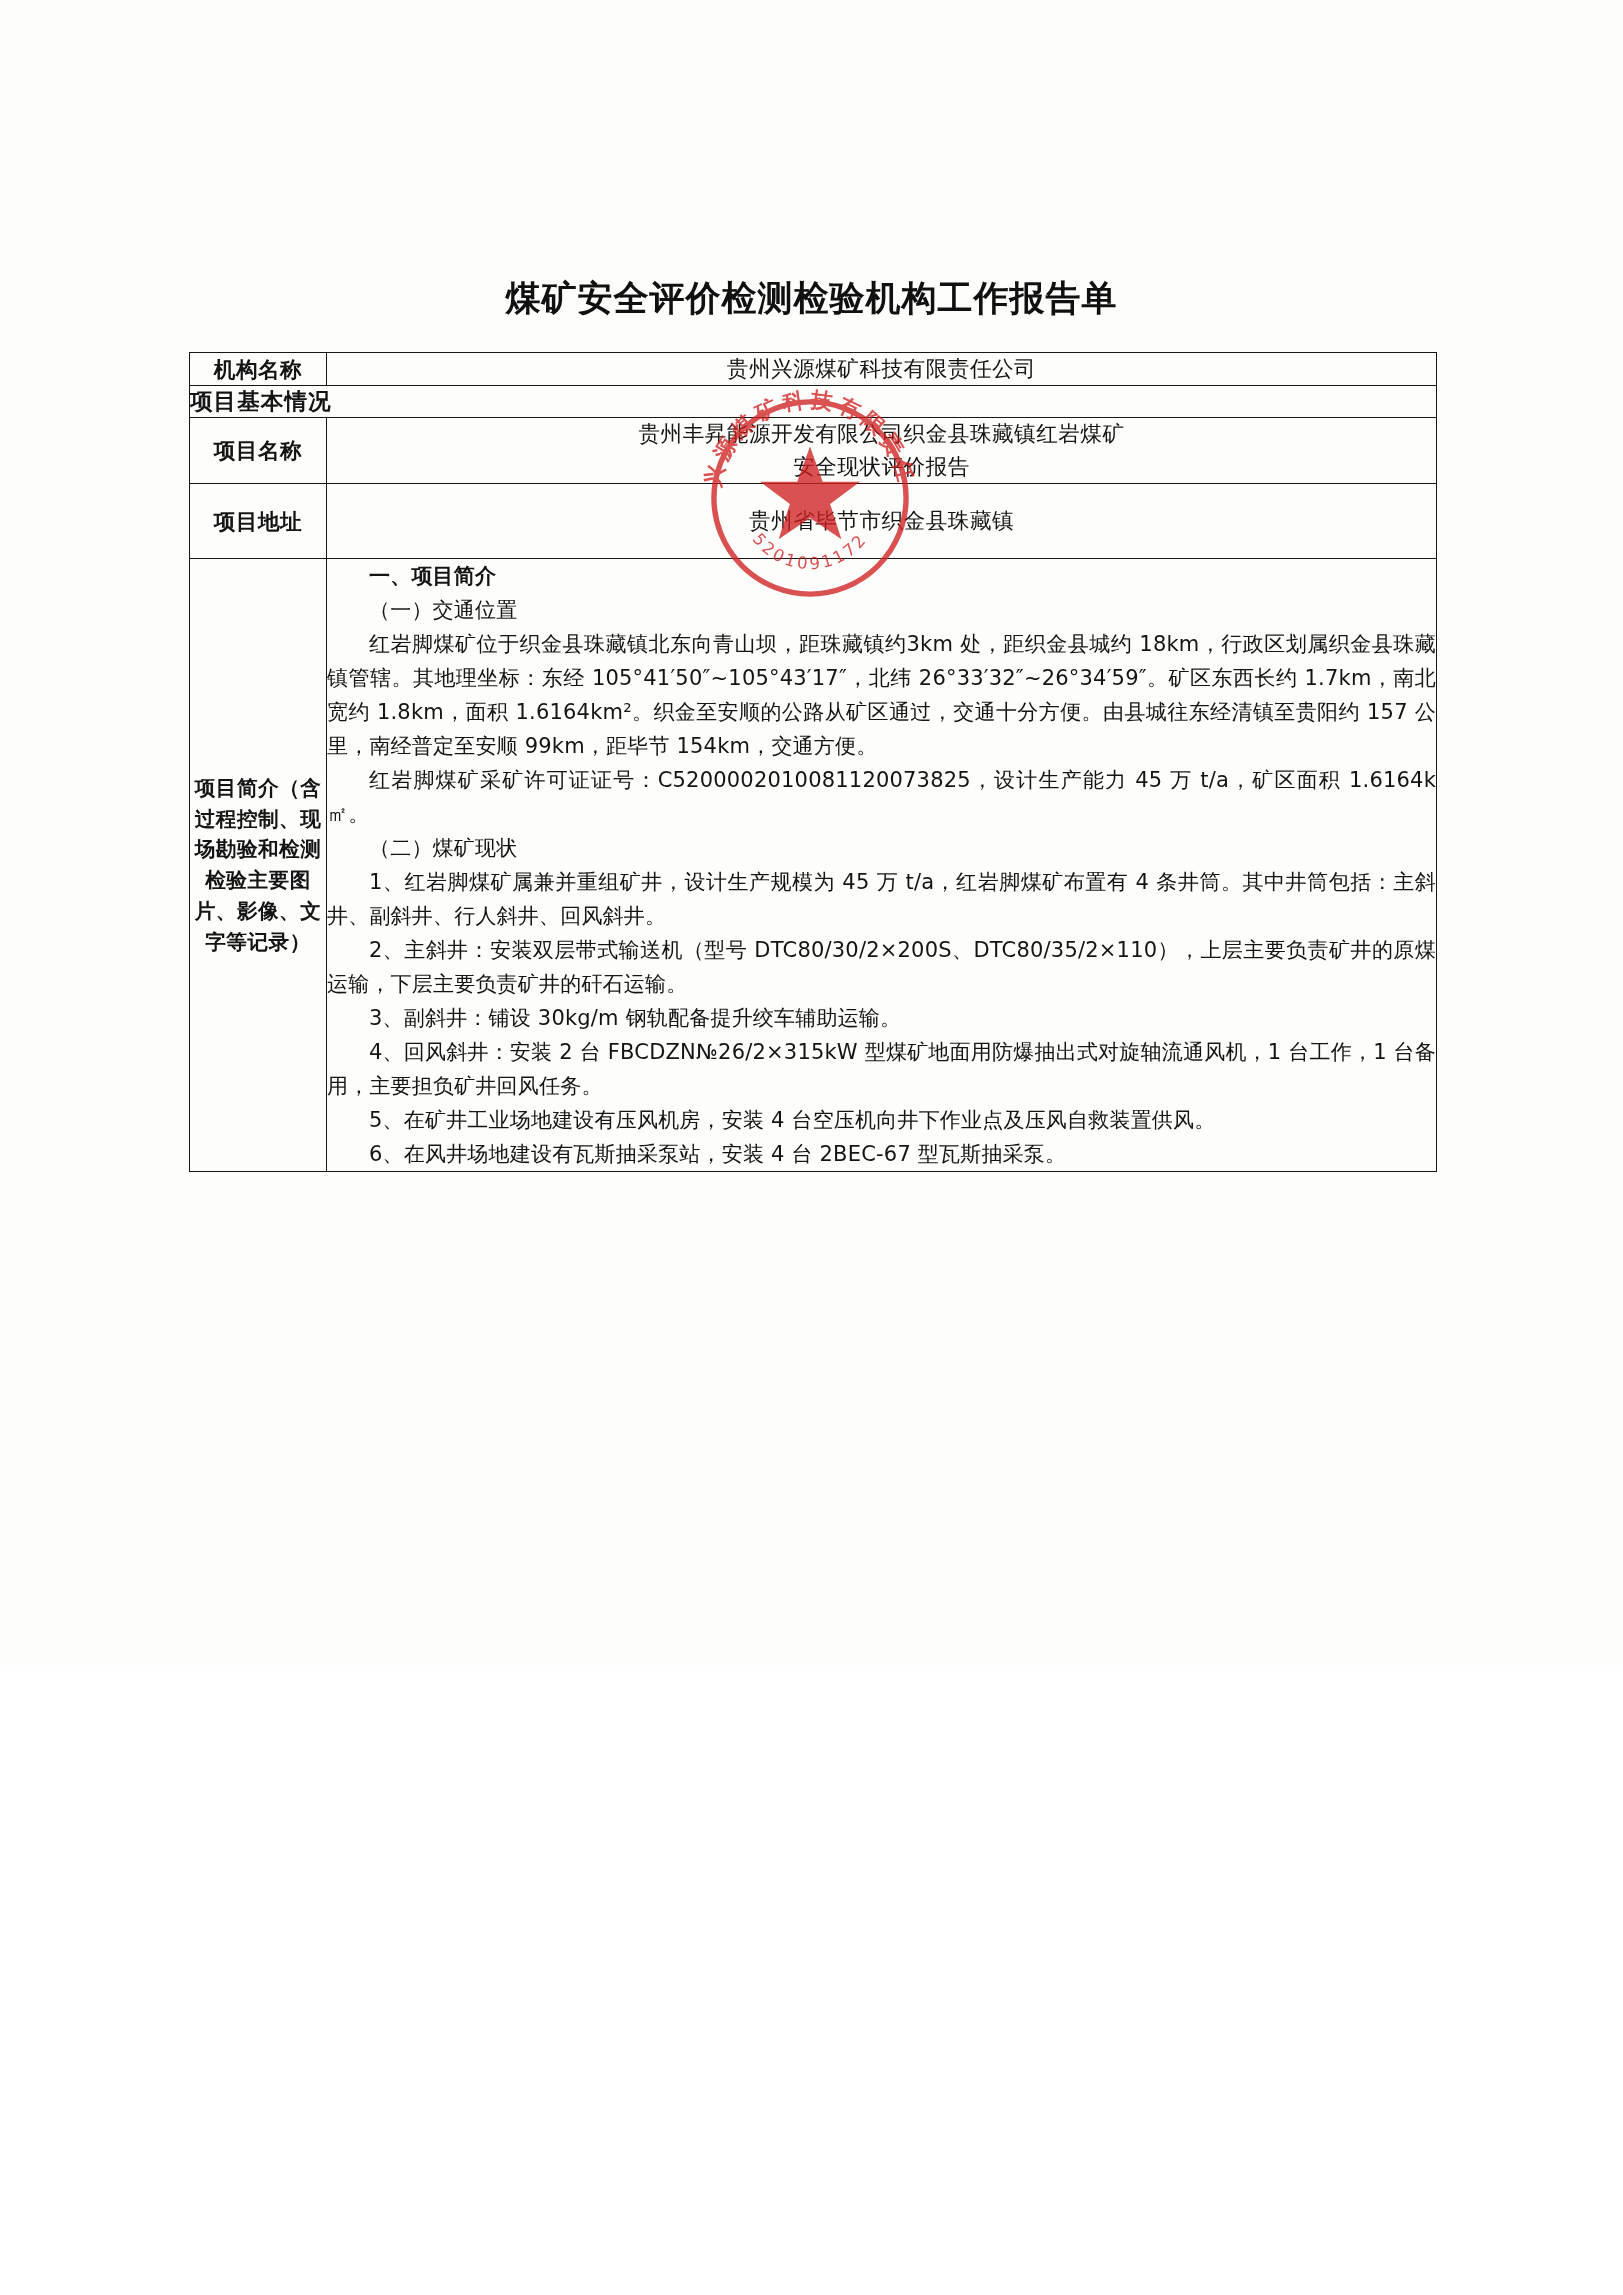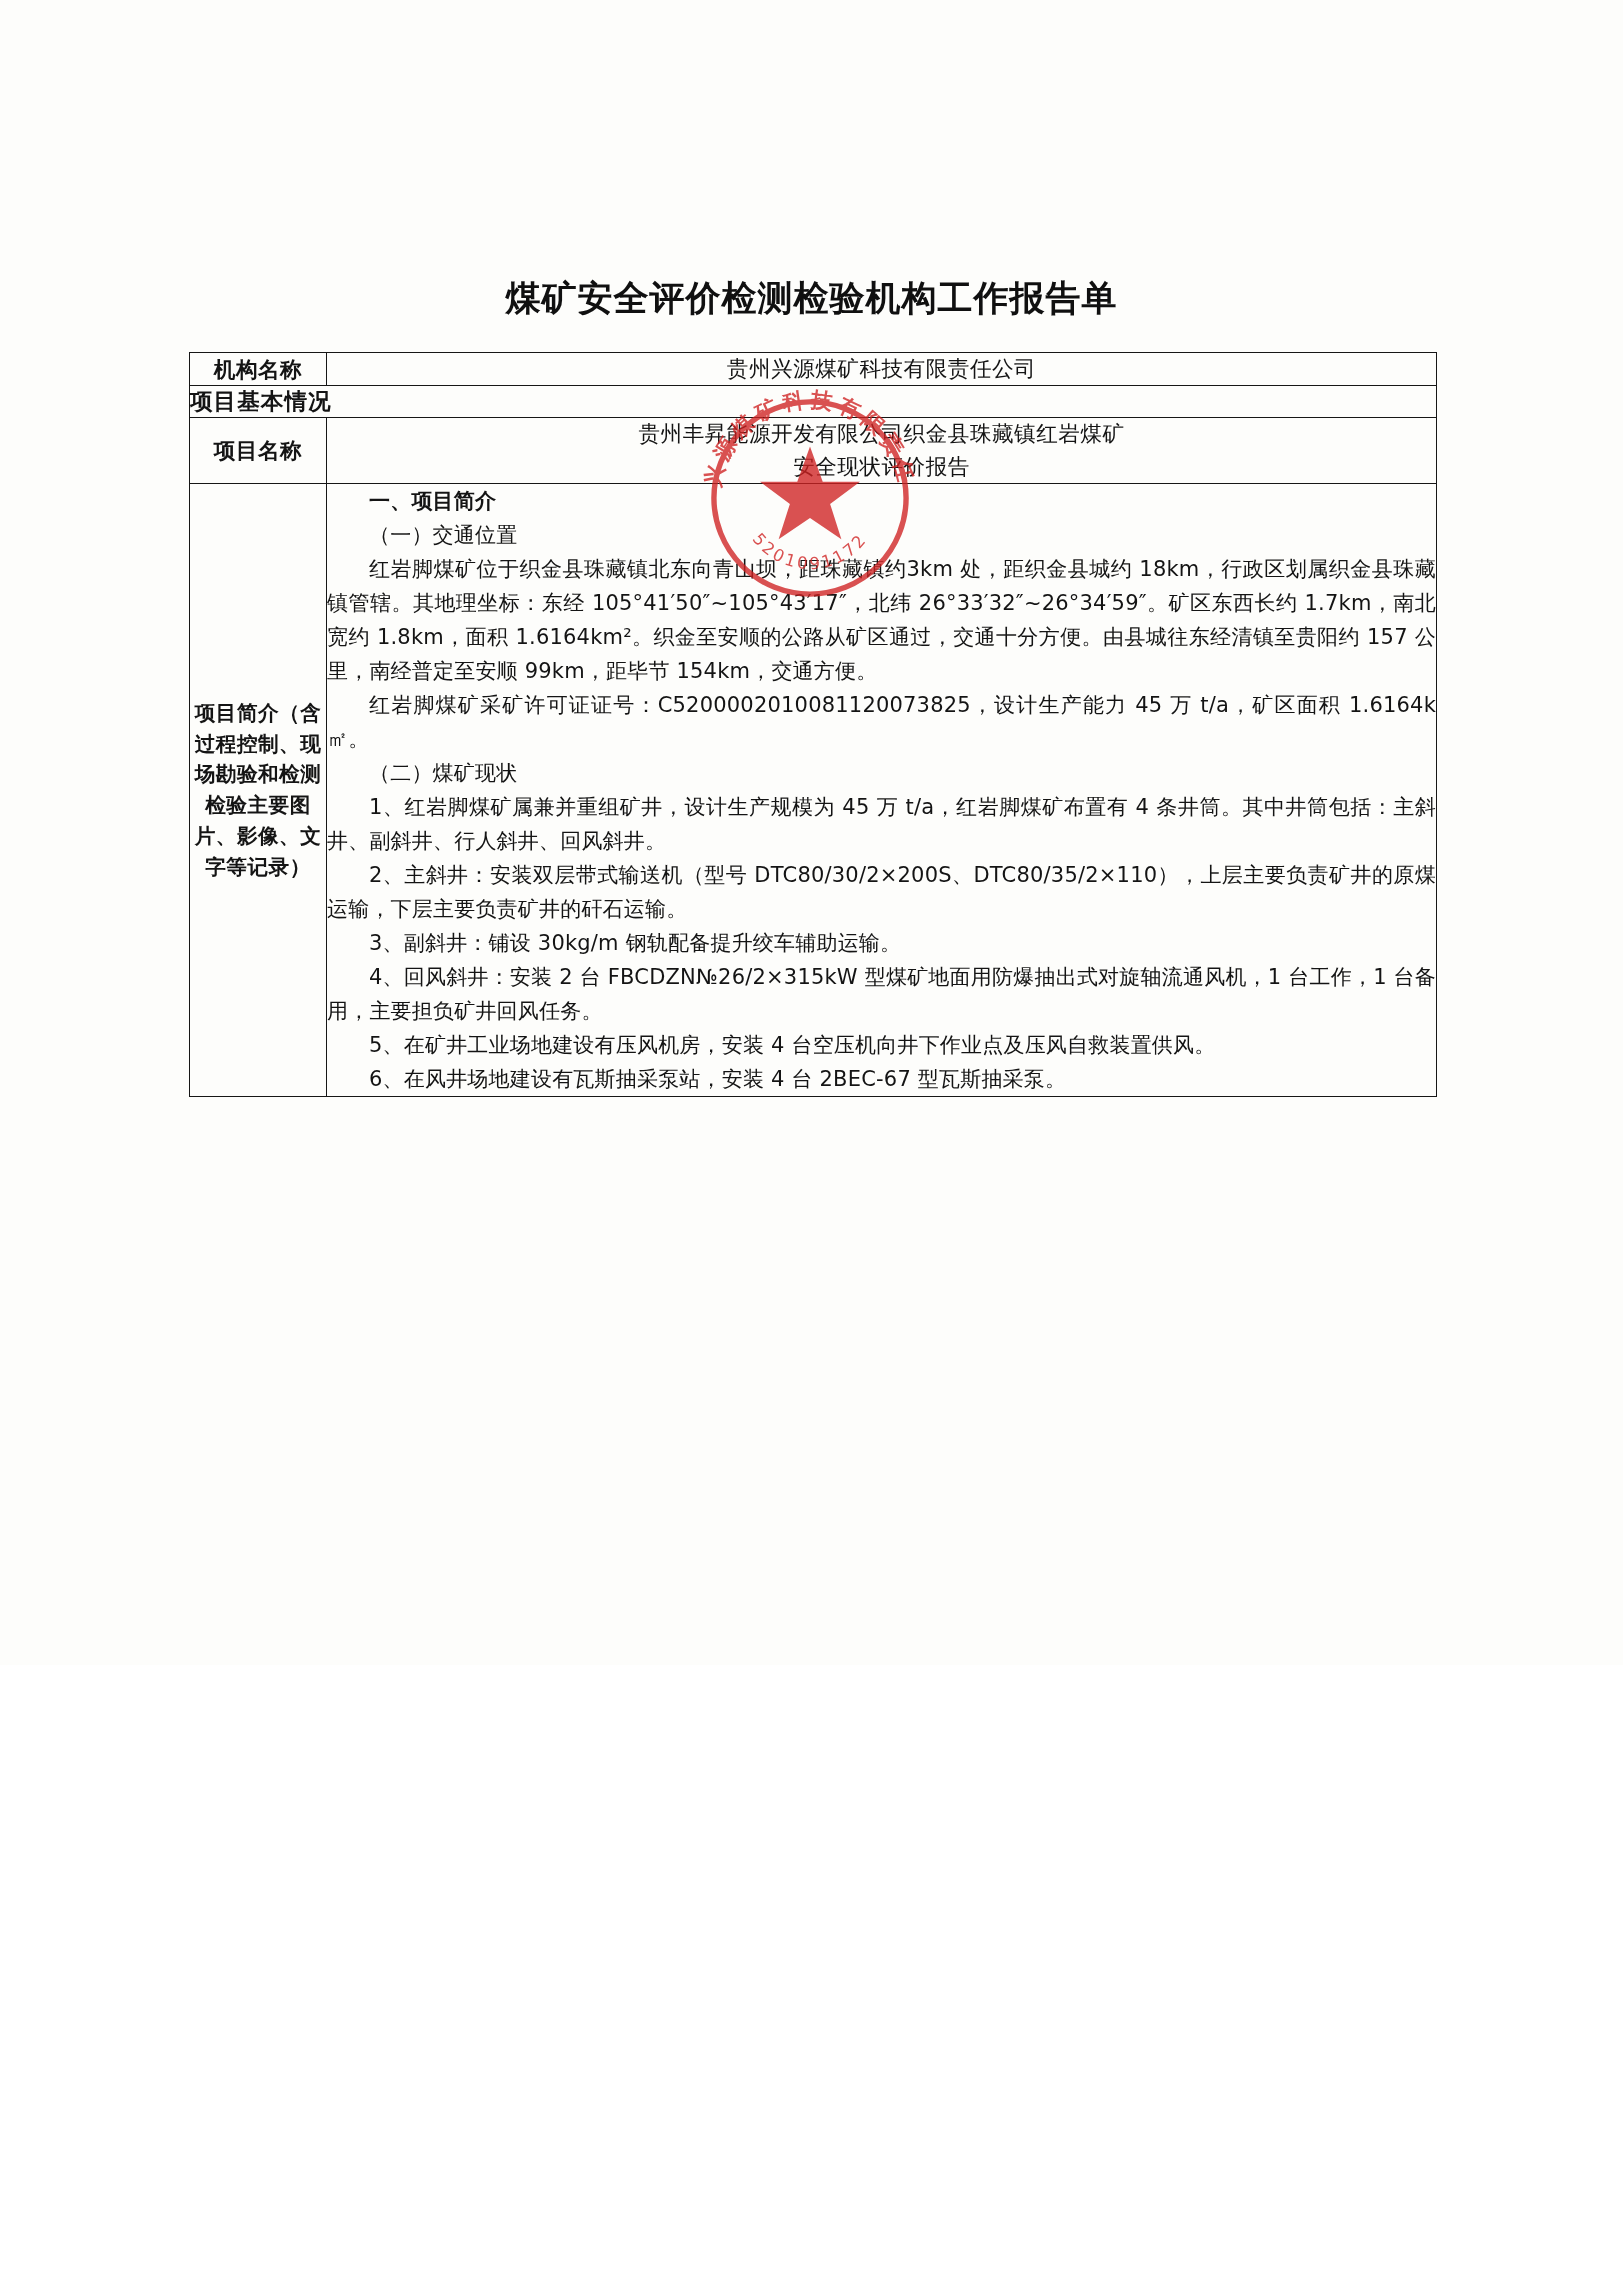--- a/index.html
+++ b/index.html
@@ -142,20 +142,24 @@
           <td class="section-band" colspan="4">项目基本情况</td>
         </tr>
         <tr>
           <td class="lbl">项目名称</td>
           <td class="val" colspan="3">
             <div>贵州丰昇能源开发有限公司织金县珠藏镇红岩煤矿</div>
             <div>安全现状评价报告</div>
           </td>
         </tr>
         <tr>
+          <td class="lbl" style="height:74px">项目地址</td>
+          <td class="val" colspan="3">贵州省毕节市织金县珠藏镇</td>
+        </tr>
+        <tr>
           <td class="lbl-tall">项目简介（含过程控制、现场勘验和检测检验主要图片、影像、文字等记录）</td>
           <td class="body-cell" colspan="3">
             <p class="p-head">一、项目简介</p>
             <p class="p-sub">（一）交通位置</p>
             <p class="p-indent">红岩脚煤矿位于织金县珠藏镇北东向青山坝，距珠藏镇约3km 处，距织金县城约 18km，行政区划属织金县珠藏镇管辖。其地理坐标：东经 105°41′50″~105°43′17″，北纬 26°33′32″~26°34′59″。矿区东西长约 1.7km，南北宽约 1.8km，面积 1.6164km²。织金至安顺的公路从矿区通过，交通十分方便。由县城往东经清镇至贵阳约 157 公里，南经普定至安顺 99km，距毕节 154km，交通方便。</p>
             <p class="p-indent">红岩脚煤矿采矿许可证证号：C5200002010081120073825，设计生产能力 45 万 t/a，矿区面积 1.6164k ㎡。</p>
             <p class="p-sub">（二）煤矿现状</p>
             <p class="p-indent">1、红岩脚煤矿属兼并重组矿井，设计生产规模为 45 万 t/a，红岩脚煤矿布置有 4 条井筒。其中井筒包括：主斜井、副斜井、行人斜井、回风斜井。</p>
             <p class="p-indent">2、主斜井：安装双层带式输送机（型号 DTC80/30/2×200S、DTC80/35/2×110），上层主要负责矿井的原煤运输，下层主要负责矿井的矸石运输。</p>
             <p class="p-indent">3、副斜井：铺设 30kg/m 钢轨配备提升绞车辅助运输。</p>

